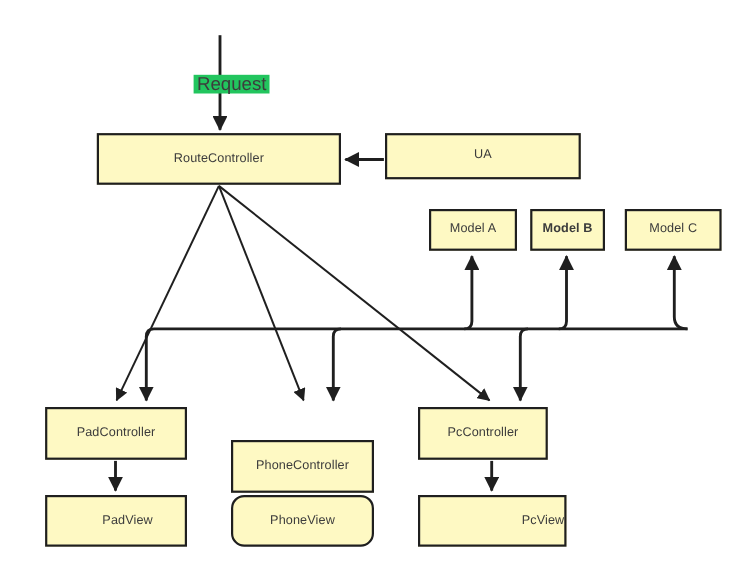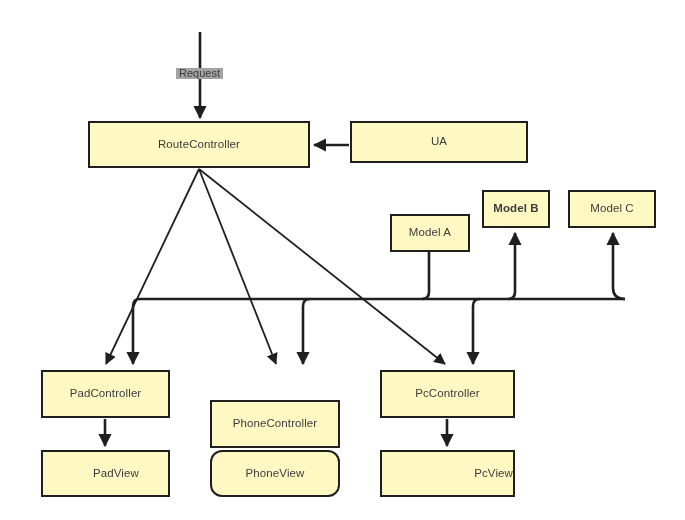--- a/index.html
+++ b/index.html
@@ -36,23 +36,23 @@
     font-family: "Liberation Sans", sans-serif;
     font-size: 11.5px;
     color: #3c3c3c;
     letter-spacing: 0.1px;
     white-space: nowrap;
     line-height: 1;
   }
   .edge-label {
     position: absolute;
     font-family: "Liberation Sans", sans-serif;
-    font-size: 11px;
+    font-size: 17px;
     color: #3c3c3c;
-    background: #a3a3a3;
+    background: #22c55e;
     padding: 0 3px;
     white-space: nowrap;
     z-index: 4;
     line-height: 1;
   }
 </style>
 </head>
 <body>
 
 <div id="canvas-root">
@@ -94,41 +94,41 @@
   </svg>
 
   <div class="node-box" style="left:88px;  top:121px; width:222px; height:47px;">
     <span class="node-label">RouteController</span>
   </div>
 
   <div class="node-box" style="left:350px; top:121px; width:178px; height:42px;">
     <span class="node-label">UA</span>
   </div>
 
-  <div class="node-box" style="left:390px; top:190px; width:80px; height:38px;margin-top:24px;">
+  <div class="node-box" style="left:390px; top:190px; width:80px; height:38px;">
     <span class="node-label">Model A</span>
   </div>
 
   <div class="node-box" style="left:482px; top:190px; width:68px; height:38px;font-weight:bold;">
     <span class="node-label">Model B</span>
   </div>
 
   <div class="node-box" style="left:568px; top:190px; width:88px; height:38px;">
     <span class="node-label">Model C</span>
   </div>
 
   <div class="node-box" style="left:41px;  top:370px; width:129px; height:48px;">
     <span class="node-label">PadController</span>
   </div>
 
   <div class="node-box" style="left:210px; top:370px; width:130px; height:48px;margin-top:30px;">
     <span class="node-label">PhoneController</span>
   </div>
 
-  <div class="node-box" style="left:380px; top:370px; width:135px; height:48px;">
+  <div class="node-box" style="left:380px; top:370px; width:118px; height:48px;">
     <span class="node-label">PcController</span>
   </div>
 
   <div class="node-box" style="left:41px;  top:450px; width:129px; height:47px;padding-left:21px;">
     <span class="node-label">PadView</span>
   </div>
 
   <div class="node-box" style="left:210px; top:450px; width:130px; height:47px;border-radius:12px;">
     <span class="node-label">PhoneView</span>
   </div>

